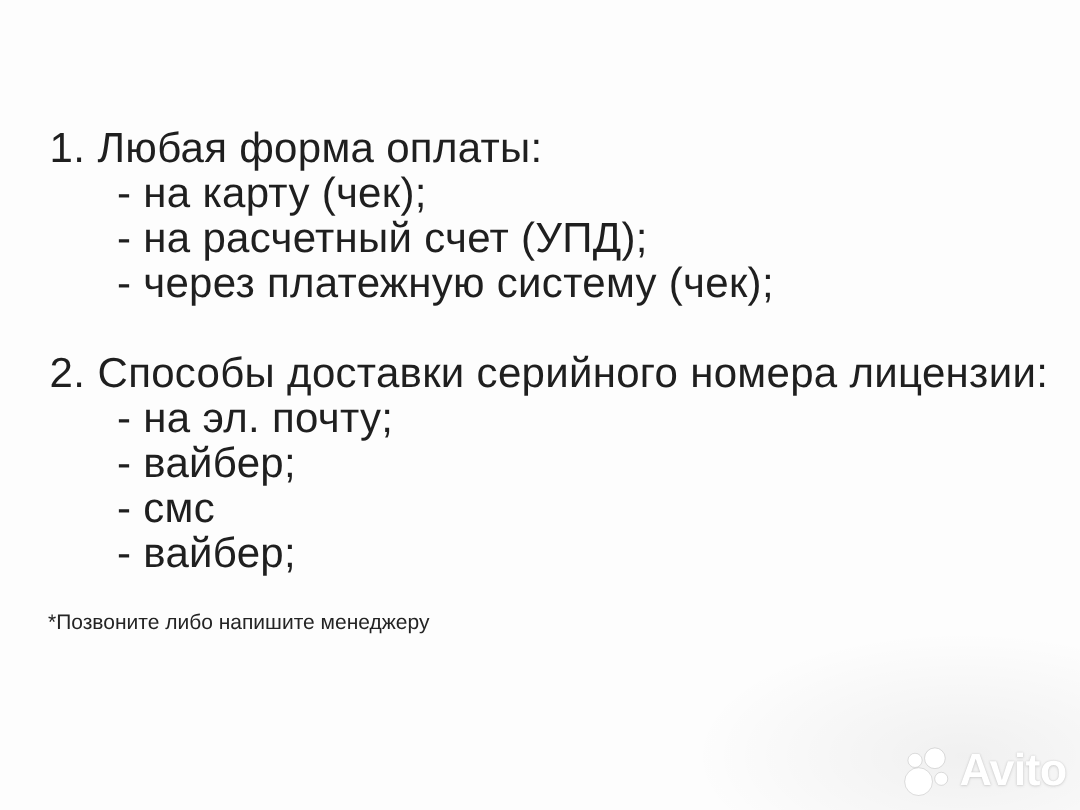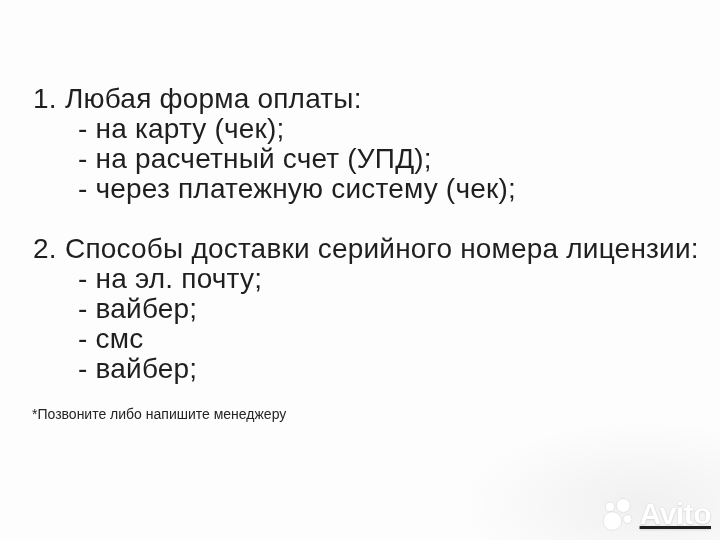--- a/index.html
+++ b/index.html
@@ -59,21 +59,20 @@
     color: #242424;
     white-space: nowrap;
   }
   .watermark {
     position: absolute;
     right: 9px;
     bottom: 9px;
     display: flex;
     align-items: center;
     gap: 4px;
-    text-decoration: underline;
   }
   .watermark .logo-svg {
     width: 34px;
     height: 34px;
     display: block;
   }
   .watermark .wm-label {
     font-size: 30px;
     font-weight: bold;
     letter-spacing: -0.5px;

